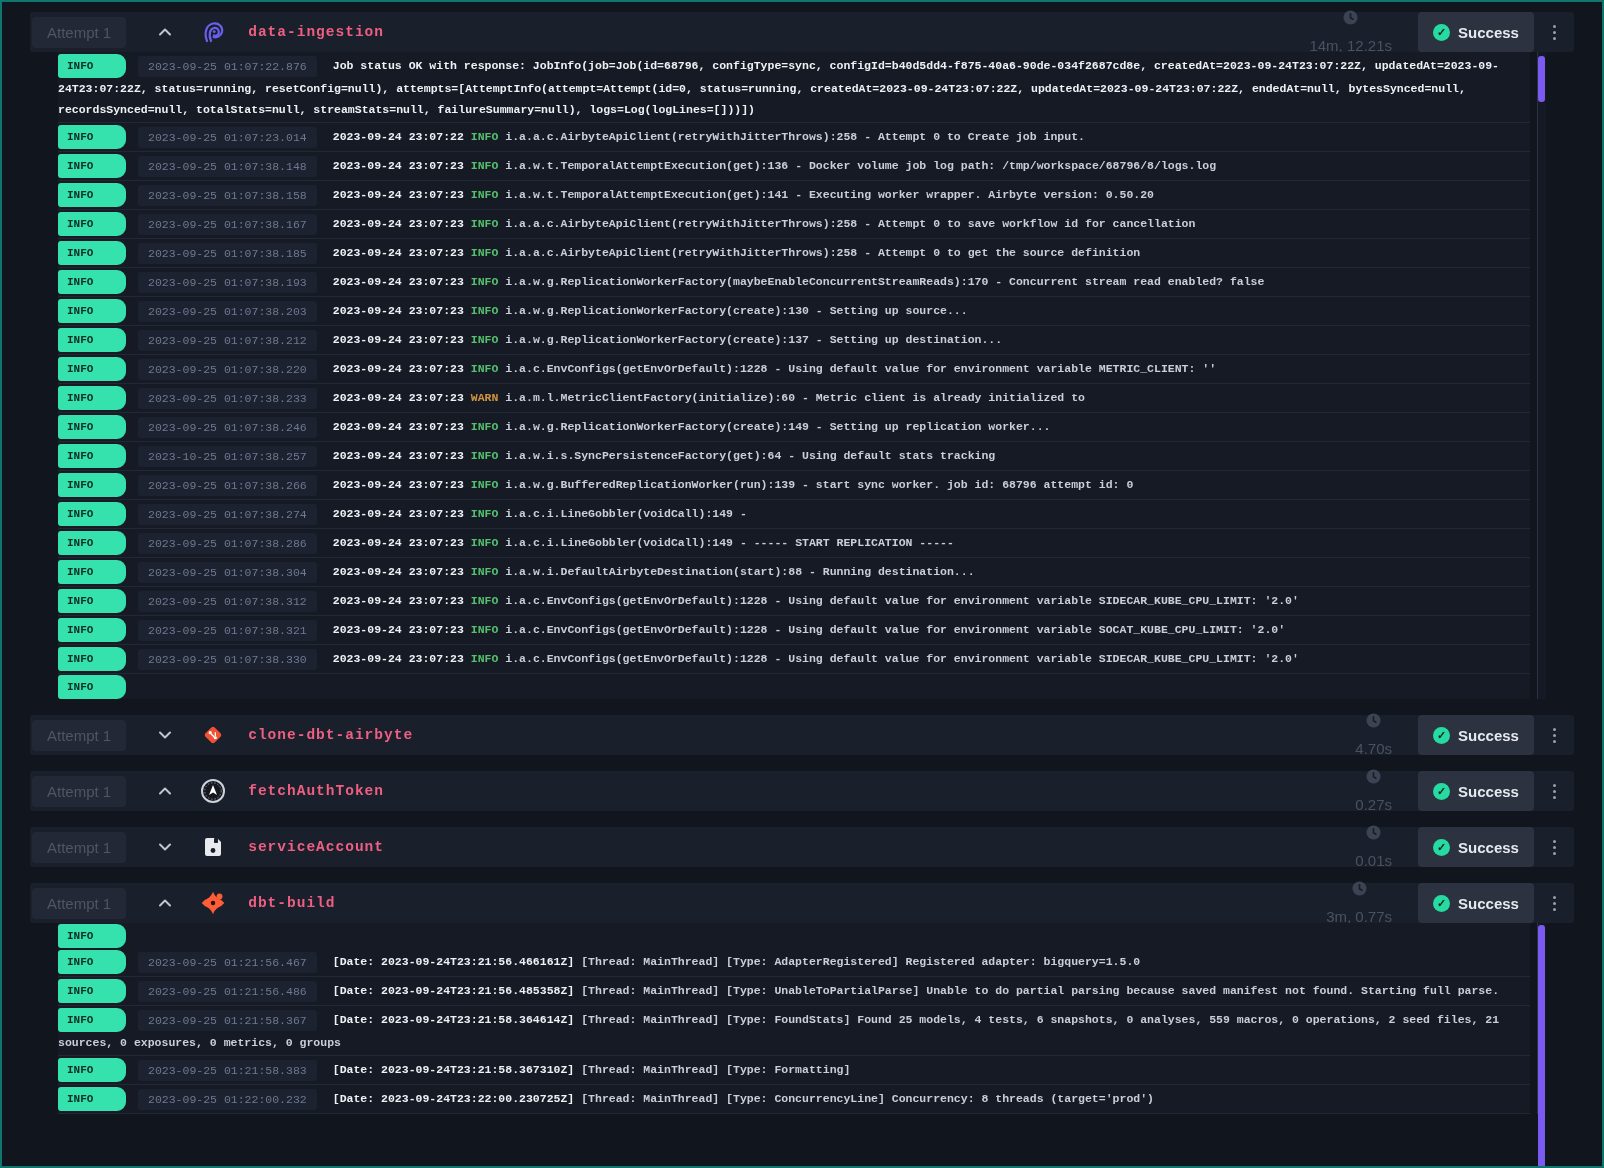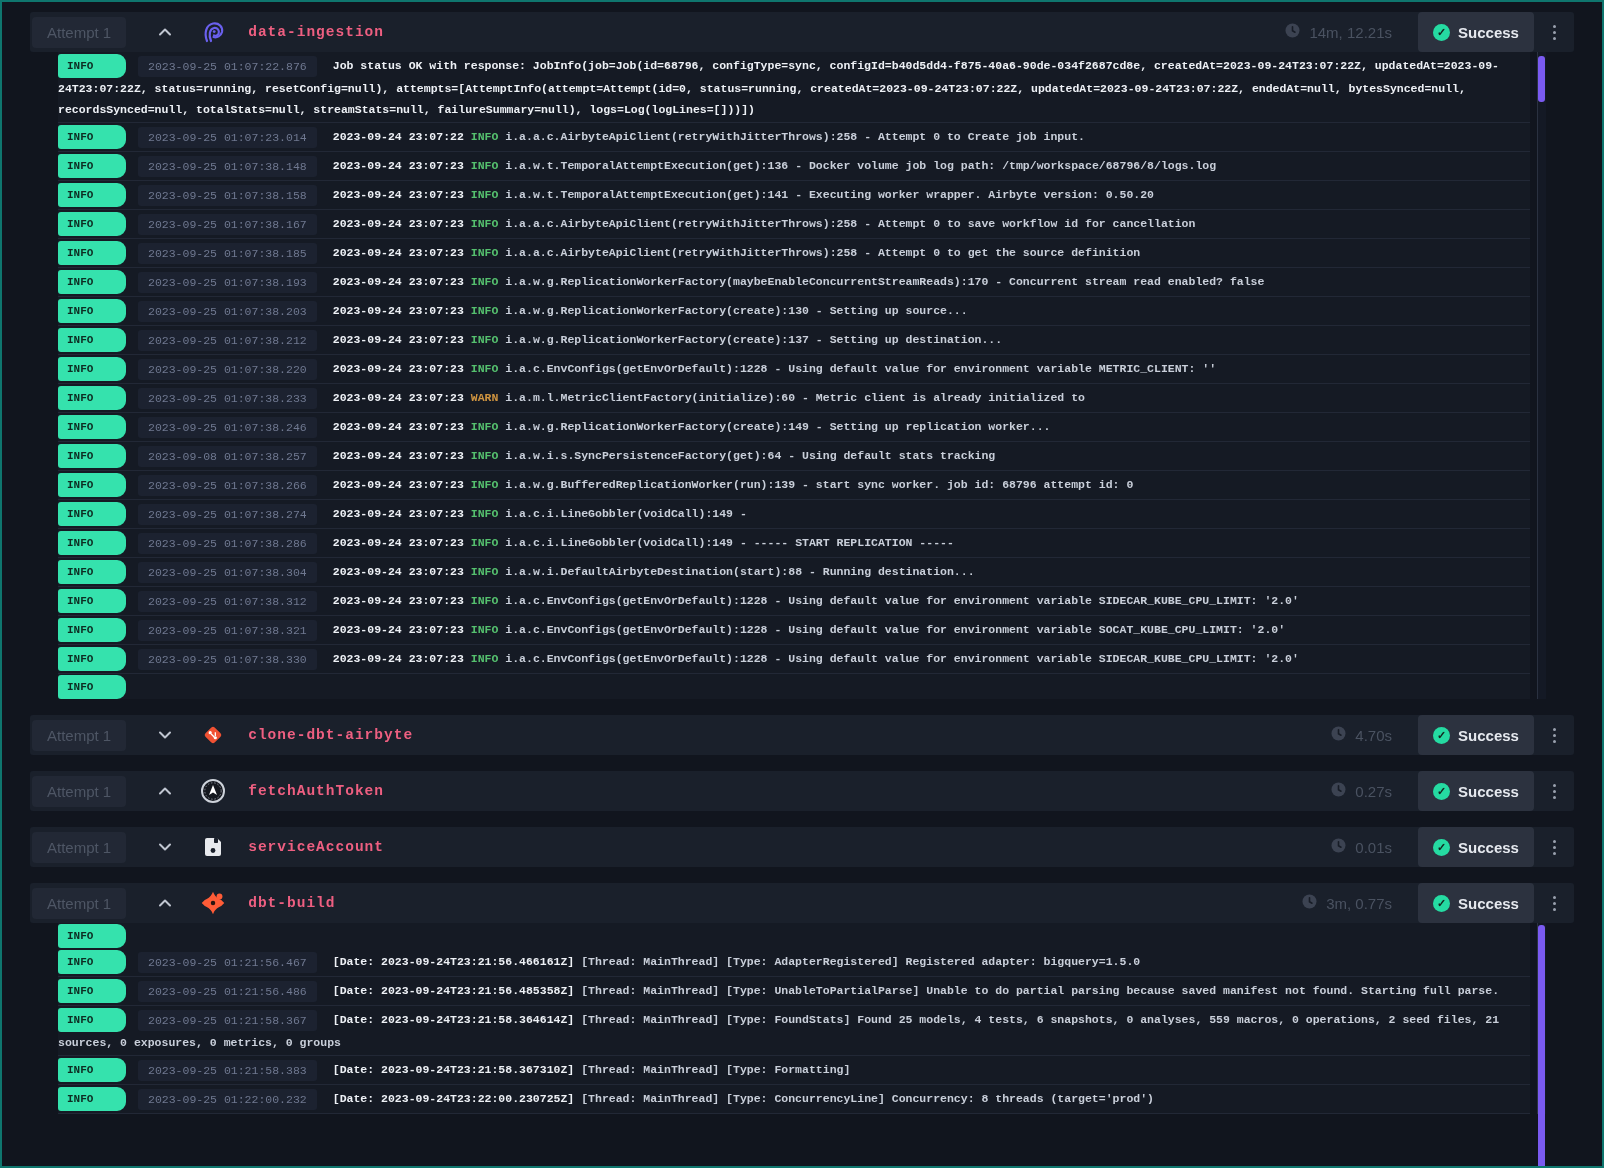--- a/index.html
+++ b/index.html
@@ -19,21 +19,21 @@
     font-size:15px; font-family:"Liberation Sans",sans-serif;
     padding:8px 15px; margin-left:2px; cursor:pointer; line-height:1;
   }
   .chev { width:14px; margin-left:32px; display:flex; align-items:center; }
   .step-icon { width:26px; height:26px; margin-left:28px; display:flex; align-items:center; justify-content:center; }
   .step-name {
     margin-left:22px; font-family:Liberation Mono, monospace;
     font-size:14.5px; font-weight:700; letter-spacing:1px; color:#ee5f81;
   }
   .meta { margin-left:auto; display:flex; align-items:center; }
-  .dur { display:flex; align-items:center; gap:9px; color:#4a5261; font-size:15px; margin-right:26px; }
+  .dur { display:flex; align-items:center; gap:9px; color:#4a5261; font-size:15px; margin-right:26px;flex-direction:column; }
   .status-chip {
     background:#2c323f; border-radius:4px; height:40px; min-width:116px;
     display:flex; align-items:center; justify-content:center; gap:8px;
     color:#e6e9ef; font-size:15px; font-weight:600; padding:0 14px;
   }
   .check-circle {
     width:17px; height:17px; border-radius:50%; background:#25dba2;
     color:#14261f; font-size:11px; font-weight:700;
     display:flex; align-items:center; justify-content:center;
   }
@@ -110,21 +110,21 @@
         <div class="log-row"><span class="badge">INFO</span><span class="ts">2023-09-25 01:07:38.148</span><span class="msg"><span class="dt">2023-09-24 23:07:23 </span><span class="info">INFO </span><span>i.a.w.t.TemporalAttemptExecution(get):136 - Docker volume job log path: /tmp/workspace/68796/8/logs.log</span></span></div>
         <div class="log-row"><span class="badge">INFO</span><span class="ts">2023-09-25 01:07:38.158</span><span class="msg"><span class="dt">2023-09-24 23:07:23 </span><span class="info">INFO </span><span>i.a.w.t.TemporalAttemptExecution(get):141 - Executing worker wrapper. Airbyte version: 0.50.20</span></span></div>
         <div class="log-row"><span class="badge">INFO</span><span class="ts">2023-09-25 01:07:38.167</span><span class="msg"><span class="dt">2023-09-24 23:07:23 </span><span class="info">INFO </span><span>i.a.a.c.AirbyteApiClient(retryWithJitterThrows):258 - Attempt 0 to save workflow id for cancellation</span></span></div>
         <div class="log-row"><span class="badge">INFO</span><span class="ts">2023-09-25 01:07:38.185</span><span class="msg"><span class="dt">2023-09-24 23:07:23 </span><span class="info">INFO </span><span>i.a.a.c.AirbyteApiClient(retryWithJitterThrows):258 - Attempt 0 to get the source definition</span></span></div>
         <div class="log-row"><span class="badge">INFO</span><span class="ts">2023-09-25 01:07:38.193</span><span class="msg"><span class="dt">2023-09-24 23:07:23 </span><span class="info">INFO </span><span>i.a.w.g.ReplicationWorkerFactory(maybeEnableConcurrentStreamReads):170 - Concurrent stream read enabled? false</span></span></div>
         <div class="log-row"><span class="badge">INFO</span><span class="ts">2023-09-25 01:07:38.203</span><span class="msg"><span class="dt">2023-09-24 23:07:23 </span><span class="info">INFO </span><span>i.a.w.g.ReplicationWorkerFactory(create):130 - Setting up source...</span></span></div>
         <div class="log-row"><span class="badge">INFO</span><span class="ts">2023-09-25 01:07:38.212</span><span class="msg"><span class="dt">2023-09-24 23:07:23 </span><span class="info">INFO </span><span>i.a.w.g.ReplicationWorkerFactory(create):137 - Setting up destination...</span></span></div>
         <div class="log-row"><span class="badge">INFO</span><span class="ts">2023-09-25 01:07:38.220</span><span class="msg"><span class="dt">2023-09-24 23:07:23 </span><span class="info">INFO </span><span>i.a.c.EnvConfigs(getEnvOrDefault):1228 - Using default value for environment variable METRIC_CLIENT: ''</span></span></div>
         <div class="log-row"><span class="badge">INFO</span><span class="ts">2023-09-25 01:07:38.233</span><span class="msg"><span class="dt">2023-09-24 23:07:23 </span><span class="warn">WARN </span><span>i.a.m.l.MetricClientFactory(initialize):60 - Metric client is already initialized to</span></span></div>
         <div class="log-row"><span class="badge">INFO</span><span class="ts">2023-09-25 01:07:38.246</span><span class="msg"><span class="dt">2023-09-24 23:07:23 </span><span class="info">INFO </span><span>i.a.w.g.ReplicationWorkerFactory(create):149 - Setting up replication worker...</span></span></div>
-        <div class="log-row"><span class="badge">INFO</span><span class="ts">2023-09-08 01:07:38.257</span><span class="msg"><span class="dt">2023-09-24 23:07:23 </span><span class="info">INFO </span><span>i.a.w.i.s.SyncPersistenceFactory(get):64 - Using default stats tracking</span></span></div>
+        <div class="log-row"><span class="badge">INFO</span><span class="ts">2023-10-25 01:07:38.257</span><span class="msg"><span class="dt">2023-09-24 23:07:23 </span><span class="info">INFO </span><span>i.a.w.i.s.SyncPersistenceFactory(get):64 - Using default stats tracking</span></span></div>
         <div class="log-row"><span class="badge">INFO</span><span class="ts">2023-09-25 01:07:38.266</span><span class="msg"><span class="dt">2023-09-24 23:07:23 </span><span class="info">INFO </span><span>i.a.w.g.BufferedReplicationWorker(run):139 - start sync worker. job id: 68796 attempt id: 0</span></span></div>
         <div class="log-row"><span class="badge">INFO</span><span class="ts">2023-09-25 01:07:38.274</span><span class="msg"><span class="dt">2023-09-24 23:07:23 </span><span class="info">INFO </span><span>i.a.c.i.LineGobbler(voidCall):149 -</span></span></div>
         <div class="log-row"><span class="badge">INFO</span><span class="ts">2023-09-25 01:07:38.286</span><span class="msg"><span class="dt">2023-09-24 23:07:23 </span><span class="info">INFO </span><span>i.a.c.i.LineGobbler(voidCall):149 - ----- START REPLICATION -----</span></span></div>
         <div class="log-row"><span class="badge">INFO</span><span class="ts">2023-09-25 01:07:38.304</span><span class="msg"><span class="dt">2023-09-24 23:07:23 </span><span class="info">INFO </span><span>i.a.w.i.DefaultAirbyteDestination(start):88 - Running destination...</span></span></div>
         <div class="log-row"><span class="badge">INFO</span><span class="ts">2023-09-25 01:07:38.312</span><span class="msg"><span class="dt">2023-09-24 23:07:23 </span><span class="info">INFO </span><span>i.a.c.EnvConfigs(getEnvOrDefault):1228 - Using default value for environment variable SIDECAR_KUBE_CPU_LIMIT: '2.0'</span></span></div>
         <div class="log-row"><span class="badge">INFO</span><span class="ts">2023-09-25 01:07:38.321</span><span class="msg"><span class="dt">2023-09-24 23:07:23 </span><span class="info">INFO </span><span>i.a.c.EnvConfigs(getEnvOrDefault):1228 - Using default value for environment variable SOCAT_KUBE_CPU_LIMIT: '2.0'</span></span></div>
         <div class="log-row"><span class="badge">INFO</span><span class="ts">2023-09-25 01:07:38.330</span><span class="msg"><span class="dt">2023-09-24 23:07:23 </span><span class="info">INFO </span><span>i.a.c.EnvConfigs(getEnvOrDefault):1228 - Using default value for environment variable SIDECAR_KUBE_CPU_LIMIT: '2.0'</span></span></div>
         <div class="log-row partial"><span class="badge">INFO</span></div>
         <div class="sb-track">
           <div class="sb-thumb" style="top: 4px; height: 46px;"></div>

